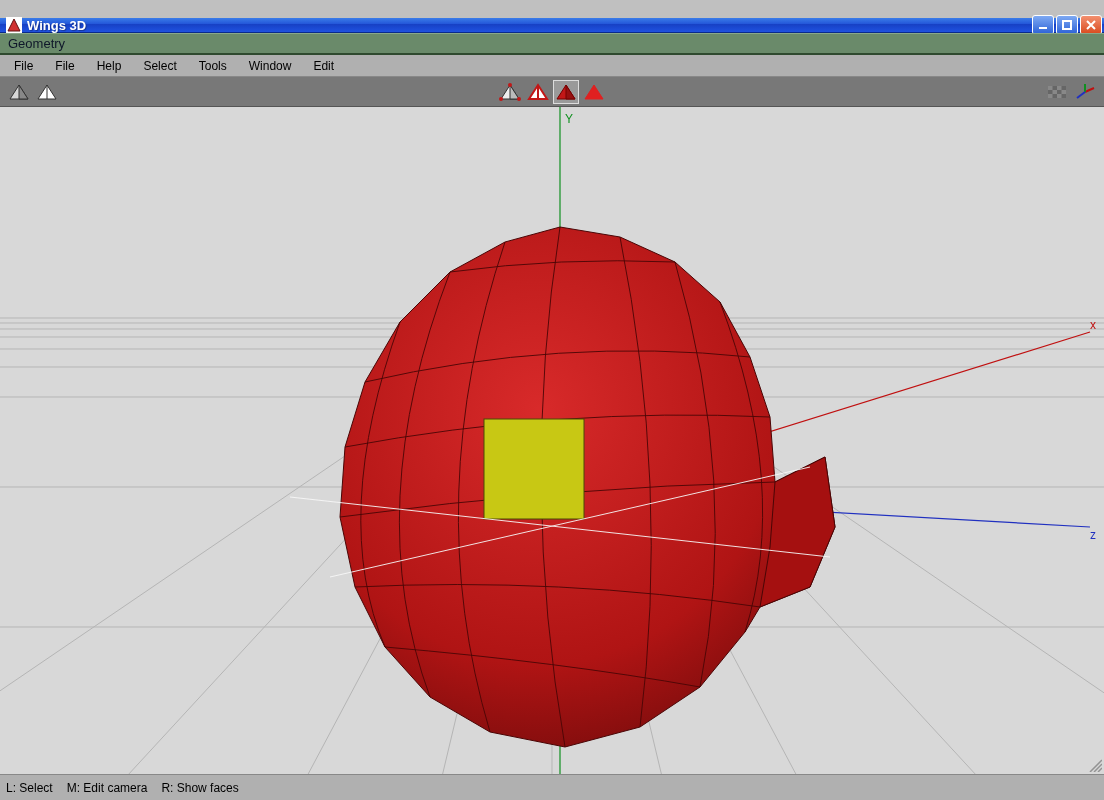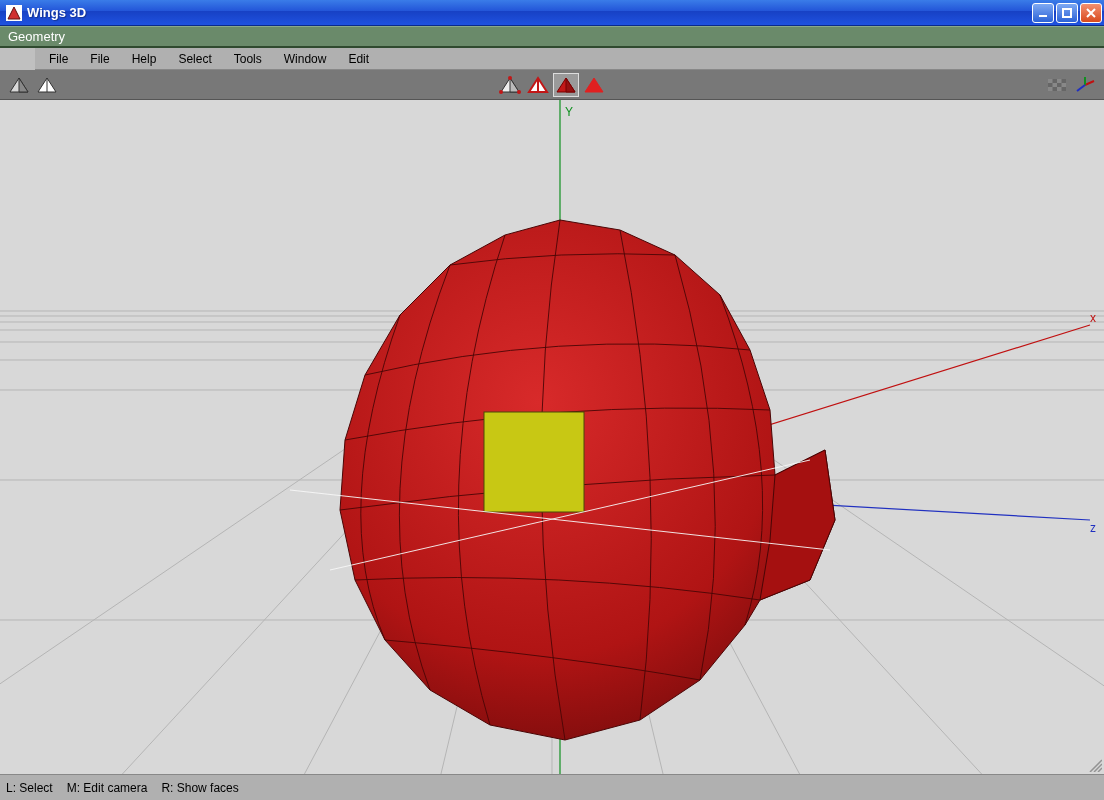--- a/index.html
+++ b/index.html
@@ -1,49 +1,50 @@
 <!DOCTYPE html>
 <html><head>
 <meta charset="utf-8">
 <style>
   * { margin: 0; padding: 0; box-sizing: border-box; }
   html, body { width: 1104px; height: 800px; font-family: Tahoma, Arial, sans-serif; font-size: 12px; overflow: hidden; }
   body { display: flex; flex-direction: column; background: #c0c0c0; }
 
   
   .titlebar {
-    height: 26px;
+    height: 15px;
     background: linear-gradient(to bottom, #3a7ce8 0%, #2254d8 45%, #1741c5 46%, #1f52e0 100%);
     display: flex; align-items: center; padding: 0 2px 0 6px;
     color: #fff; font-weight: bold; font-size: 13px;
     border-bottom: 1px solid #0a2a8a;
+    margin-top: 18px;
   }
   .titlebar .app-icon { width: 16px; height: 16px; margin-right: 5px; background: #fff; display:inline-block; }
   .titlebar .title-text { flex: 1; text-shadow: 1px 1px 1px rgba(0,0,0,.3); }
   .winbtns { display: flex; gap: 2px; }
   .winbtn {
     width: 22px; height: 20px; border: 1px solid #fff; border-radius: 3px;
     display: flex; align-items: center; justify-content: center;
     background: linear-gradient(to bottom,#7ea9f3,#2c62d6);
     color: #fff; font-weight: bold; cursor: pointer;
   }
   .winbtn.close { background: linear-gradient(to bottom,#f39070,#d84a1e); }
   .winbtn svg { width: 12px; height: 12px; }
 
   
   .geombar {
     height: 22px; display: flex; align-items: center; padding: 8px 8px;
-    background: #6a8a6a; color: #ffffff; font-size: 13px;
+    background: #6a8a6a; color: #0f172a; font-size: 13px;
     border-top: 1px solid #8aa88a; border-bottom: 2px solid #2f4a2f;
   }
 
   
   .menubar {
     height: 22px; background: #b0b0b0; display: flex; align-items: center;
-    padding: 0 4px; gap: 2px; border-bottom: 1px solid #888; margin-left: 35px;
+    padding: 0 4px; gap: 2px; border-bottom: 1px solid #888;
   }
   .menuitem {
     padding: 2px 10px; color: #000; cursor: pointer;
   }
 
   
   .toolbar {
     height: 30px; background: #787878; display: flex; align-items: center;
     padding: 0 6px; border-bottom: 1px solid #555;
   }

